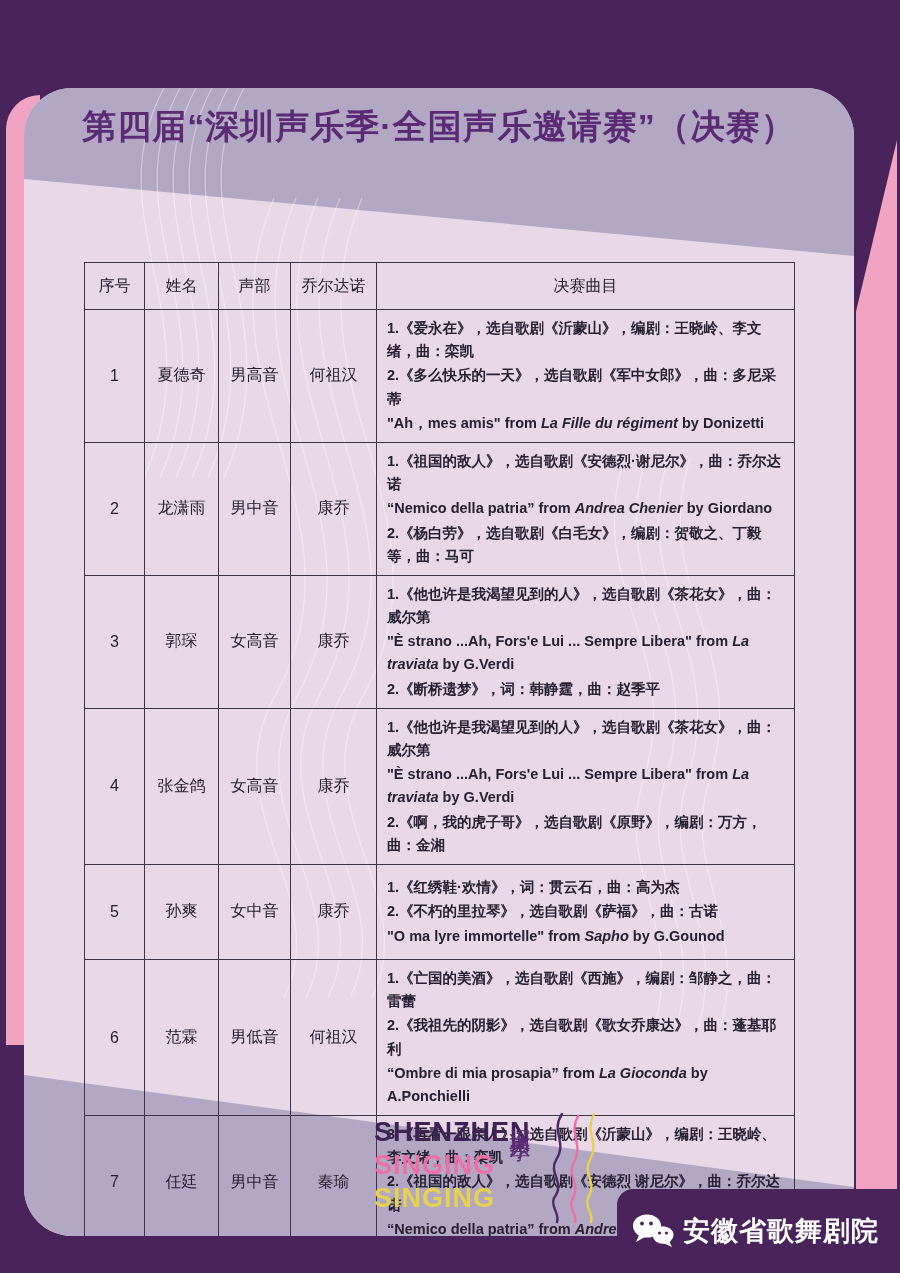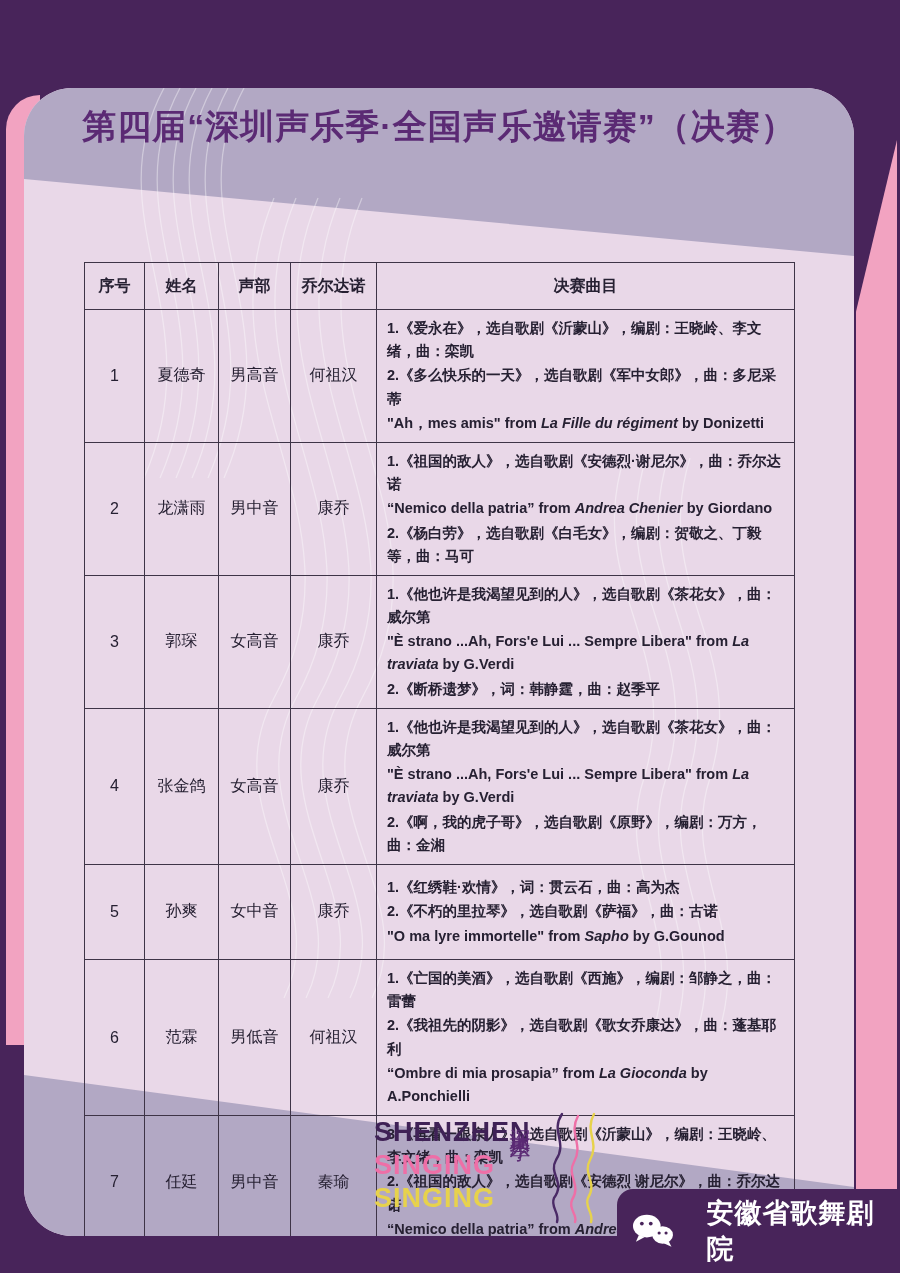--- a/index.html
+++ b/index.html
@@ -64,21 +64,21 @@
   table.results{
     border-collapse:collapse;table-layout:fixed;width:710px;
     color:var(--table-text,#262032);
   }
   table.results th,table.results td{
     border:1.5px solid var(--table-line,#3e3447);
     background:transparent;
     vertical-align:middle;
   }
   table.results th{
-    height:44px;font-weight:700;font-size:16px;text-align:center;margin-top:19px;
+    height:44px;font-weight:400;font-size:16px;text-align:center;margin-top:19px;
   }
   table.results tr.data-row{height:95px;}
   td.c-center{text-align:center;font-size:16px;}
   td.c-rep{font-size:14.5px;line-height:1.6;padding:6px 10px 6px 10px;text-align:left;}
   td.c-rep .rep-line{margin:1px 0;font-weight:bold;}
   .seg-italic{font-style:italic;}
 
   
   .logo{position:absolute;left:314px;top:1022px;width:260px;height:120px;}
   .logo-en{position:absolute;left:36px;top:6px;width:120px;text-align:right;
@@ -94,21 +94,21 @@
   }
   .logo-face{position:absolute;left:198px;top:0;}
   .logo-face path{fill:none;stroke-width:2.4px;stroke-linecap:round;}
 
   
   .watermark{
     position:absolute;right:0;bottom:0;width:283px;height:84px;
     background:var(--frame-purple,#48245a);
     border-top-left-radius:16px;
     display:flex;align-items:center;justify-content:flex-start;
-    padding-left:14px;box-sizing:border-box;gap:24px;
+    padding-left:14px;box-sizing:border-box;
   }
   .wm-label{color:#fff;font-size:27px;font-weight:600;letter-spacing:1px;margin-left:8px;}
 </style>
 </head>
 <body>
 
 <div class="poster">
 
   <div class="pink-left"></div>
   <div class="pink-right"></div>

